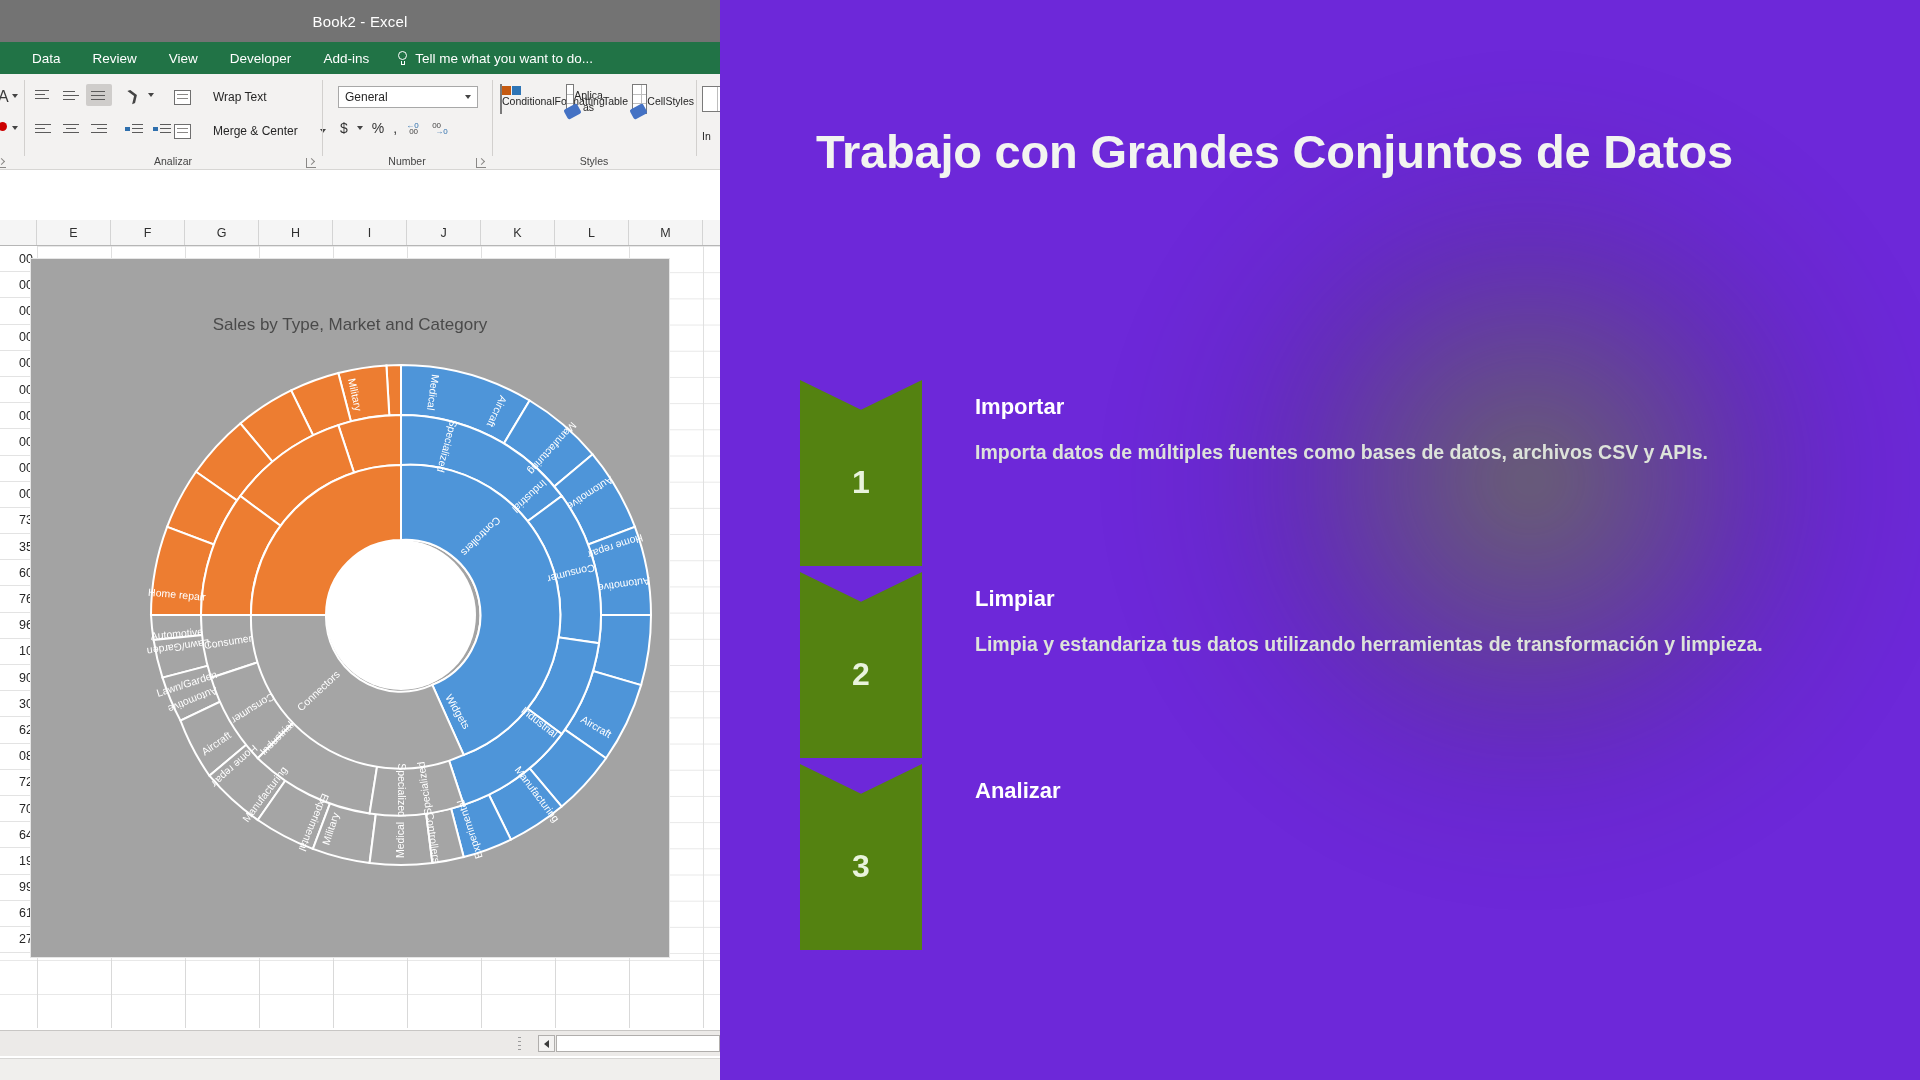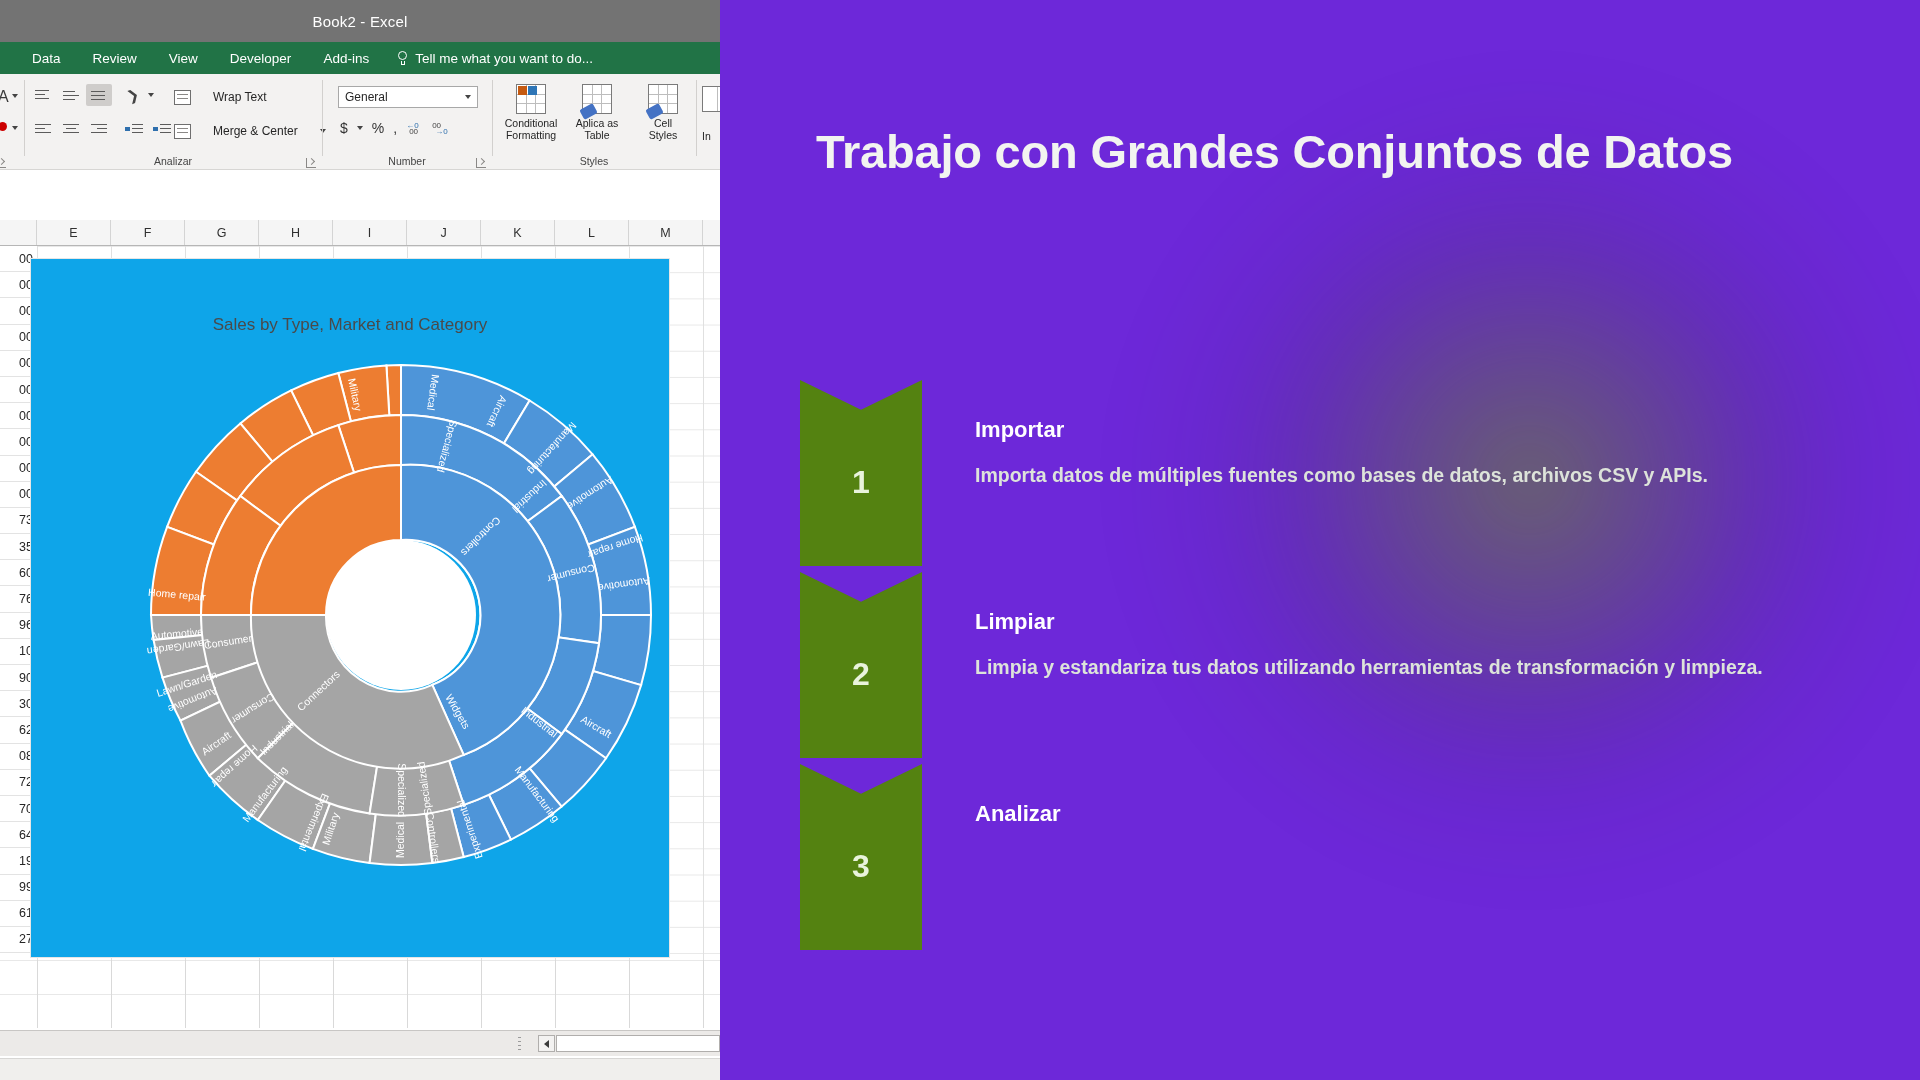--- a/index.html
+++ b/index.html
@@ -99,21 +99,21 @@
   }
 
   .numbox{
     width:140px;height:22px;background:#fff;border:1px solid #a8a8a8;
     box-sizing:border-box;display:flex;align-items:center;
     padding:0 6px;font-size:12px;color:#262626;justify-content:space-between;
   }
   .numrow2{display:flex;align-items:center;gap:9px;font-size:14px;color:#333;}
 
   .styles-btn{
-    width:62px;display:flex;flex-direction:column;align-items:center;
+    width:62px;display:flex;flex-direction:row;align-items:center;
     font-size:10.5px;color:#262626;line-height:12px;text-align:center;
   }
   .styles-gl{
     width:30px;height:30px;border:1.3px solid #7a7a7a;box-sizing:border-box;
     position:relative;margin-bottom:3px;background:
       linear-gradient(to right,transparent 32%,#bdbdbd 32%,#bdbdbd 34%,transparent 34%,transparent 65%,#bdbdbd 65%,#bdbdbd 67%,transparent 67%),
       linear-gradient(to bottom,transparent 32%,#bdbdbd 32%,#bdbdbd 34%,transparent 34%,transparent 65%,#bdbdbd 65%,#bdbdbd 67%,transparent 67%),
       #ffffff;
   }
   .styles-gl.cf:before{
@@ -153,21 +153,21 @@
   }
   .gridlines{
     position:absolute;left:37px;top:76px;width:683px;height:714px;
     background-image:
       linear-gradient(to right,#e0e0e0 1px,transparent 1px),
       linear-gradient(to bottom,#e8e8e8 1px,transparent 1px);
     background-size:74px 26.2px;
   }
   .chartbox{
     position:absolute;left:30px;top:88px;width:640px;height:700px;
-    background:#0ea5e9;border:1px solid #e6e6e6;box-sizing:border-box;
+    background:#a3a3a3;border:1px solid #e6e6e6;box-sizing:border-box;
   }
   .charttitle{
     position:absolute;top:56px;left:0;width:100%;text-align:center;
     font-size:17px;color:#4a4a4a;
   }
   .sunburst{position:absolute;left:100px;top:86px;}
 
   .xl-scroll{
     position:absolute;left:0;top:960px;width:720px;height:120px;background:#ffffff;
   }
@@ -232,21 +232,21 @@
     position:relative;width:122px;flex:0 0 122px;background:#548211;
     clip-path:polygon(0 0,50% 16%,100% 0,100% 100%,50% 100%,0 100%);
     display:flex;align-items:center;justify-content:center;
   }
   .chev-num{
     color:#E9F3DC;font-size:32px;font-weight:bold;
     position:relative;top:9px;
   }
   .step-txt{padding-left:53px;padding-top:14px;}
   .step-h{
-    font-size:22px;font-weight:bold;color:#FFFFFF;margin-bottom:17px;margin-top:23px;
+    font-size:22px;font-weight:bold;color:#FFFFFF;margin-bottom:17px;
   }
   .step-p{
     font-size:19.5px;color:#DDE3DA;line-height:1.62;max-width:880px;
     font-weight:700;
   }
 </style>
 </head>
 <body>
 
 <div class="stage">

